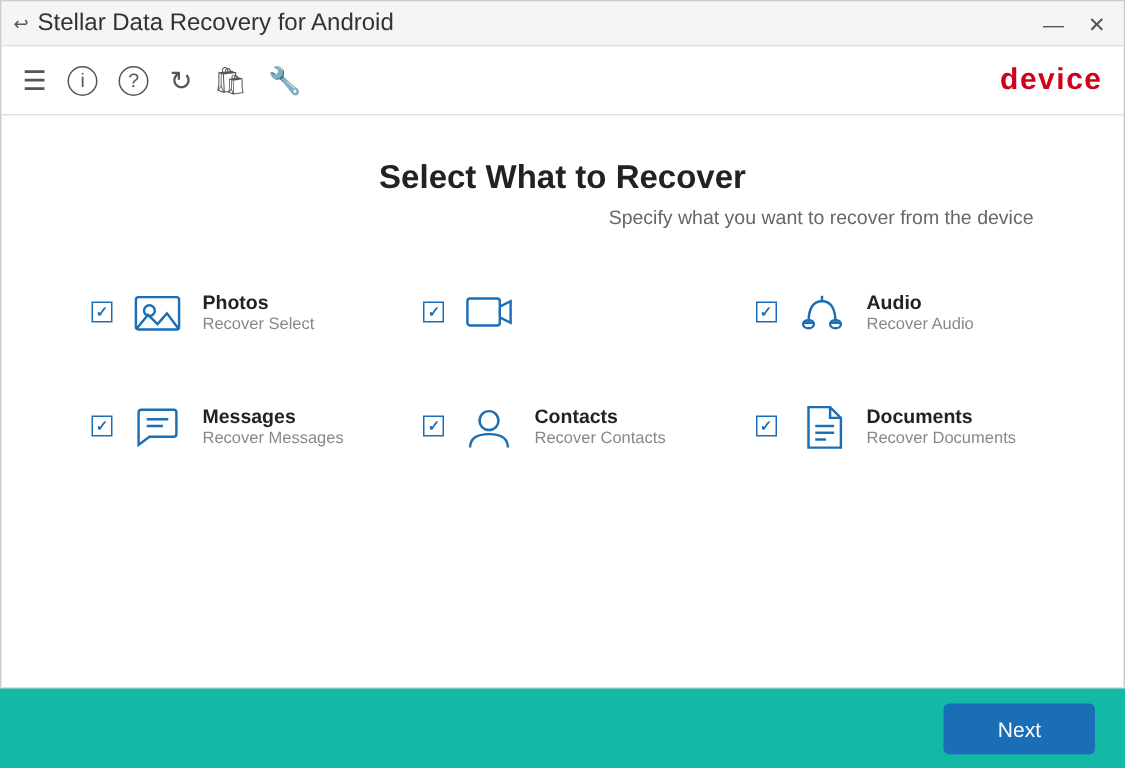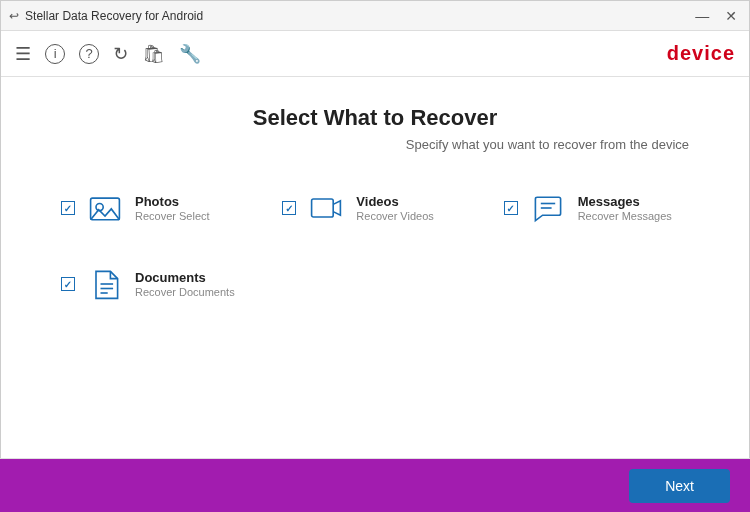--- a/index.html
+++ b/index.html
@@ -27,21 +27,21 @@
     .title-bar-left {
       display: flex;
       align-items: center;
       gap: 6px;
     }
     .title-bar-icon {
       font-size: 12px;
       color: #555;
     }
     .title-bar-title {
-      font-size: 12px;
+      font-size: 16px;
       color: #333;
     }
     .title-bar-controls {
       display: flex;
       gap: 8px;
     }
     .title-bar-btn {
       font-size: 14px;
       color: #555;
       cursor: pointer;
@@ -159,21 +159,21 @@
       margin-top: 1px;
     }
 
     
     .footer {
       position: absolute;
       bottom: 0;
       left: 0;
       right: 0;
       height: 54px;
-      background: #a21caf;
+      background: #14b8a6;
       border-top: 1px solid #e0e0e0;
       display: flex;
       align-items: center;
       justify-content: flex-end;
       padding: 0 20px;
     }
     .next-btn {
       background: #1a6eb5;
       color: #fff;
       border: none;
@@ -232,37 +232,63 @@
     </div>
   </div>
       <div class="recovery-item">
     <div class="recovery-checkbox checked"></div>
     <div class="recovery-icon-wrap">
       <svg viewBox="0 0 40 40" fill="none" stroke="#1a6eb5" stroke-width="1.8">
     <rect x="4" y="10" width="24" height="20" rx="2"></rect>
     <polyline points="28,16 36,12 36,28 28,24"></polyline>
   </svg>
     </div>
-    <div class="recovery-text">
-      <div class="recovery-label">Videos</div>
-      <div class="recovery-desc">Recover Videos</div>
+  </div>
+      <div class="recovery-item">
+    <div class="recovery-checkbox checked"></div>
+    <div class="recovery-icon-wrap">
+      <svg viewBox="0 0 40 40" fill="none" stroke="#1a6eb5" stroke-width="1.8">
+    <path d="M10 28 Q10 12 20 12 Q30 12 30 28"></path>
+    <line x1="6" y1="28" x2="14" y2="28"></line>
+    <line x1="26" y1="28" x2="34" y2="28"></line>
+    <ellipse cx="10" cy="29" rx="4" ry="3"></ellipse>
+    <ellipse cx="30" cy="29" rx="4" ry="3"></ellipse>
+    <line x1="20" y1="12" x2="20" y2="8"></line>
+  </svg>
+    </div>
+    <div class="recovery-text">
+      <div class="recovery-label">Audio</div>
+      <div class="recovery-desc">Recover Audio</div>
     </div>
   </div>
       <div class="recovery-item">
     <div class="recovery-checkbox checked"></div>
     <div class="recovery-icon-wrap">
       <svg viewBox="0 0 40 40" fill="none" stroke="#1a6eb5" stroke-width="1.8">
     <path d="M6 10 Q6 8 8 8 L32 8 Q34 8 34 10 L34 26 Q34 28 32 28 L14 28 L6 34 Z"></path>
     <line x1="12" y1="15" x2="28" y2="15"></line>
     <line x1="12" y1="20" x2="24" y2="20"></line>
   </svg>
     </div>
     <div class="recovery-text">
       <div class="recovery-label">Messages</div>
       <div class="recovery-desc">Recover Messages</div>
+    </div>
+  </div>
+      <div class="recovery-item">
+    <div class="recovery-checkbox checked"></div>
+    <div class="recovery-icon-wrap">
+      <svg viewBox="0 0 40 40" fill="none" stroke="#1a6eb5" stroke-width="1.8">
+    <circle cx="20" cy="16" r="7"></circle>
+    <path d="M6 36 Q6 26 20 26 Q34 26 34 36"></path>
+  </svg>
+    </div>
+    <div class="recovery-text">
+      <div class="recovery-label">Contacts</div>
+      <div class="recovery-desc">Recover Contacts</div>
     </div>
   </div>
       <div class="recovery-item">
     <div class="recovery-checkbox checked"></div>
     <div class="recovery-icon-wrap">
       <svg viewBox="0 0 40 40" fill="none" stroke="#1a6eb5" stroke-width="1.8">
     <path d="M10 6 L26 6 L34 14 L34 36 L10 36 Z"></path>
     <polyline points="26,6 26,14 34,14"></polyline>
     <line x1="15" y1="20" x2="29" y2="20"></line>
     <line x1="15" y1="25" x2="29" y2="25"></line>

